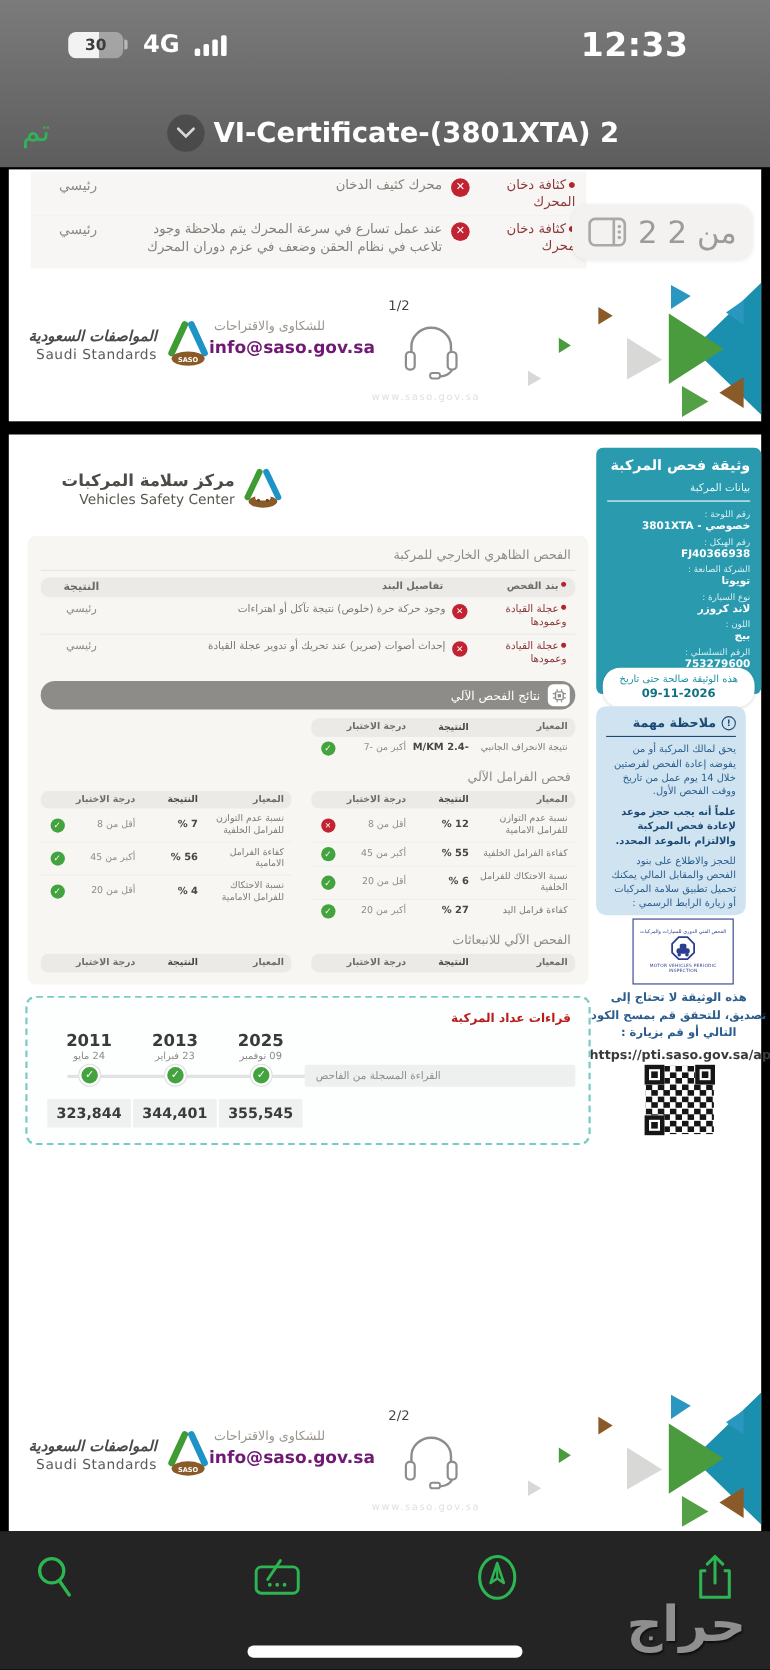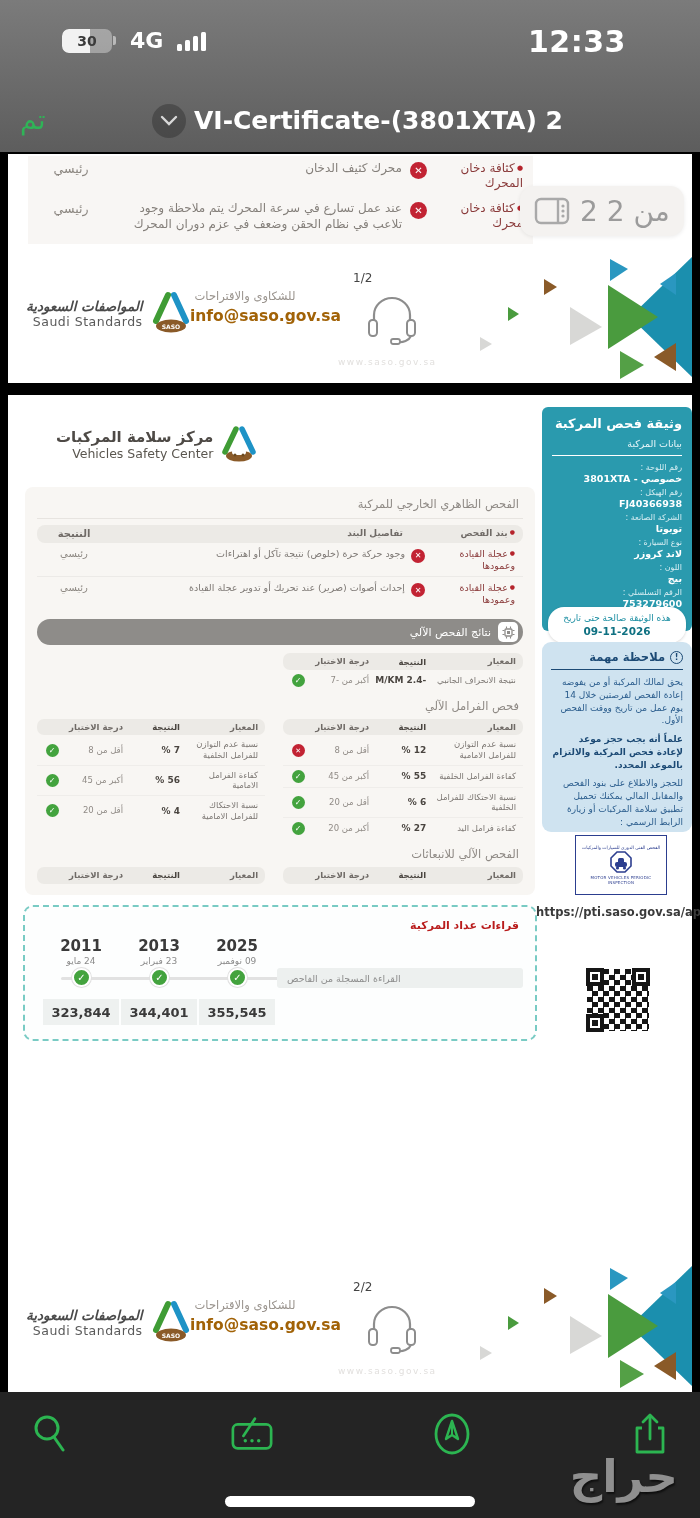--- a/index.html
+++ b/index.html
@@ -43,42 +43,42 @@
   .pagepill .lbl{font-size:28px;}
 
   
   .dfoot{position:absolute;left:0;bottom:2px;width:684px;height:126px;}
   .saso{position:absolute;left:18px;top:36px;display:flex;align-items:center;gap:8px;}
   .saso .txt{text-align:right;}
   .saso .ar{font-size:13.5px;color:#4a4a4a;font-weight:700;font-style:italic;}
   .saso .en{font-size:12.5px;color:#5a5a5a;letter-spacing:.5px;}
   .compl{position:absolute;left:182px;top:34px;text-align:center;width:110px;}
   .compl .ar{font-size:11.5px;color:#9a948e;}
-  .compl .em{font-size:15.5px;color:#a16207;font-weight:700;margin-top:4px;white-space:nowrap;}
+  .compl .em{font-size:15.5px;color:#701a75;font-weight:700;margin-top:4px;white-space:nowrap;}
   .pnum{position:absolute;left:345px;top:16px;font-size:12px;color:#444;}
   .hset{position:absolute;left:352px;top:32px;}
   .wmurl{position:absolute;left:330px;top:102px;font-size:9px;color:#e2e0de;letter-spacing:1.5px;}
   .tris{position:absolute;right:0;top:0;}
 
   
   .vsclogo{position:absolute;left:48px;top:30px;display:flex;align-items:center;gap:8px;}
   .vsclogo .ar{font-size:15px;font-weight:700;color:#4e4a46;text-align:right;}
   .vsclogo .en{font-size:12.5px;color:#5a564f;text-align:right;}
 
   .side{position:absolute;left:534px;top:12px;width:150px;height:224px;background:#2a9aae;border-radius:6px;color:#fff;padding:9px 10px;direction:rtl;}
   .side .t{font-size:13px;font-weight:700;text-align:right;}
   .side .st{font-size:9.5px;margin-top:7px;text-align:right;color:#eaf7fa;}
   .side hr{border:none;border-top:1px solid #fff;margin:6px 0 7px;}
   .side .fl{font-size:8px;color:#d7eef3;text-align:right;}
   .side .fv{font-size:9.5px;font-weight:700;text-align:right;margin:1px 0 4px;}
   .validpill{position:absolute;left:540px;top:212px;width:138px;background:#fff;border-radius:16px;padding:6px 8px;text-align:center;box-shadow:0 1px 3px rgba(0,0,0,.15);}
   .validpill .vt{font-size:9px;color:#1d8fa3;}
   .validpill .vd{font-size:10.5px;font-weight:700;color:#0f7182;margin-top:2px;}
 
-  .note{position:absolute;left:534px;top:247px;width:150px;height:190px;background:#cfe3f0;border-radius:9px;padding:8px 9px;direction:rtl;overflow:hidden;}
+  .note{position:absolute;left:534px;top:247px;width:136px;height:190px;background:#cfe3f0;border-radius:9px;padding:8px 9px;direction:rtl;overflow:hidden;}
   .note .hd{display:flex;align-items:center;gap:5px;justify-content:flex-start;color:#1c4a75;}
   .note .ic{width:13px;height:13px;min-width:13px;border:1.5px solid #1c4a75;border-radius:50%;display:flex;align-items:center;justify-content:center;font-size:8px;font-weight:700;}
   .note .ic::after{content:"!";}
   .note .ht{font-size:11.5px;font-weight:700;}
   .note .dv{border-top:1.5px solid #1c4a75;margin:5px 0 6px;}
   .note p{margin:0 0 6px;font-size:9px;line-height:1.42;color:#2b5d8d;}
   .note p.b{font-weight:700;color:#1c4a75;}
 
   .stamp{position:absolute;left:567px;top:440px;width:92px;height:60px;border:1.5px solid #2c3e8f;background:#fff;display:flex;flex-direction:column;align-items:center;justify-content:center;padding:2px;}
   .stamp .sa{font-size:4.5px;color:#2c3e8f;text-align:center;}
@@ -294,20 +294,21 @@
         <polygon points="8,2 16,2 22,8 22,16 16,22 8,22 2,16 2,8" fill="none" stroke="#2c3e8f" stroke-width="1.6"></polygon>
         <rect x="6" y="12" width="12" height="5" rx="2" fill="#2c3e8f"></rect>
         <rect x="9" y="8" width="6" height="5" rx="1.5" fill="#2c3e8f"></rect>
         <circle cx="8.5" cy="18" r="1.6" fill="#2c3e8f"></circle>
           <circle cx="15.5" cy="18" r="1.6" fill="#2c3e8f"></circle>
       </svg>
       <div class="se">MOTOR VEHICLES PERIODIC INSPECTION</div>
     </div>
 
     <div class="verify">
+      <div class="vt">هذه الوثيقة لا تحتاج إلى تصديق، للتحقق قم بمسح الكود التالي أو قم بزيارة :</div>
       <div class="vl">https://pti.saso.gov.sa/apt</div>
     </div>
     <div class="qr">
       <div class="nz">
         <span class="f f1">
             <i></i>
           </span>
           <span class="f f2">
             <i></i>
           </span>

